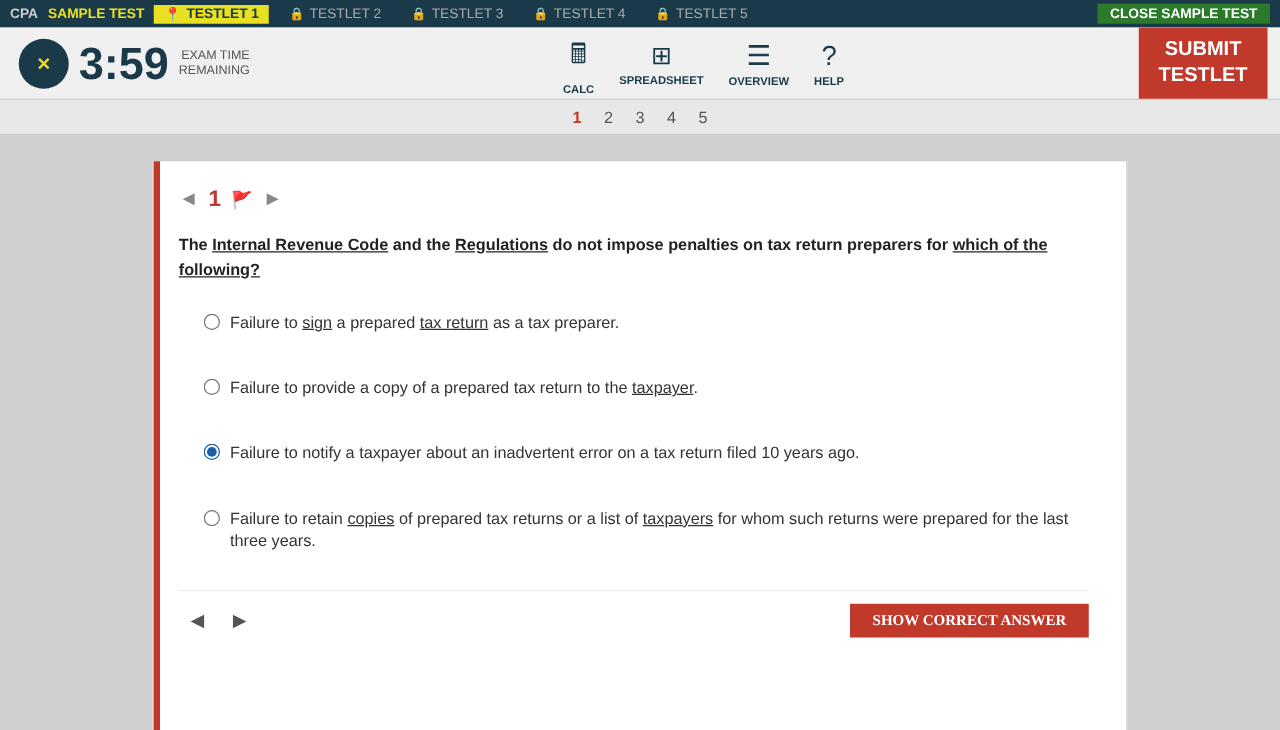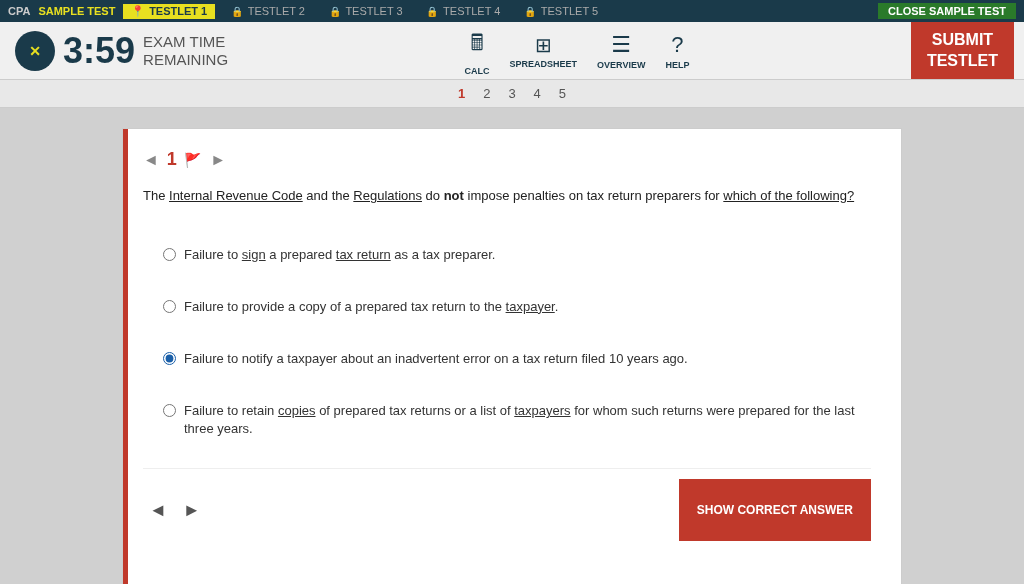--- a/index.html
+++ b/index.html
@@ -67,24 +67,25 @@
       display: flex; align-items: center; justify-content: center;
       color: white; font-size: 18px; font-weight: bold;
     }
     .timer-time {
       font-size: 36px;
       font-weight: bold;
       color: #1a3a4a;
       text-align: center;
     }
     .timer-label {
-      font-size: 15px;
+      font-size: 10px;
       color: #555;
       line-height: 1.2;
       text-transform: uppercase;
+      text-align: right;
     }
     .tools-section {
       display: flex;
       align-items: center;
       justify-content: center;
       flex: 1;
       gap: 20px;
     }
     .tool-item {
       display: flex;
@@ -160,22 +161,22 @@
       color: #c0392b;
     }
     .flag-icon {
       font-size: 14px;
       color: #c0392b;
     }
 
     .question-text {
       font-size: 13px;
       color: #222;
-      margin-bottom: 16px;
       line-height: 1.5;
+      font-weight: bold;
     }
     .question-text a, .question-text .underline {
       text-decoration: underline;
       color: #222;
     }
 
     .options { display: flex; flex-direction: column; gap: 10px; margin-left: 20px; }
     .option-row {
       display: flex;
       align-items: flex-start;
@@ -208,23 +209,24 @@
       background: none;
       border: none;
       cursor: pointer;
       padding: 2px 6px;
     }
     .show-answer-btn {
       background: #c0392b;
       color: white;
       font-size: 12px;
       font-weight: bold;
-      padding: 24px 18px;
+      padding: 6px 18px;
       border: none;
       cursor: pointer;
+      font-family: Liberation Serif, serif;
     }
 
     .left-border {
       position: absolute;
       left: 0;
       top: 0;
       bottom: 0;
       width: 5px;
       background: #c0392b;
     }

